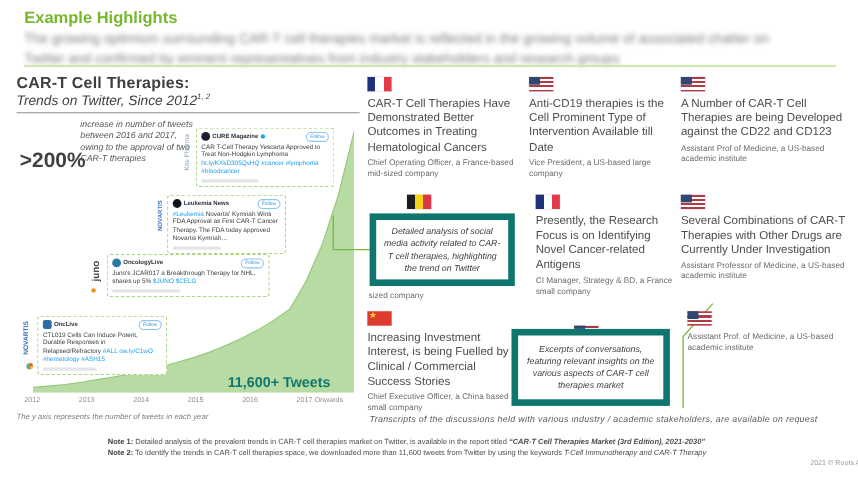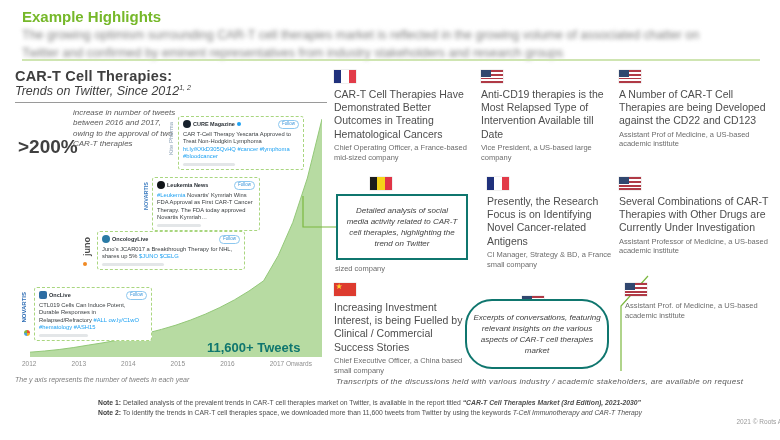--- a/index.html
+++ b/index.html
@@ -36,21 +36,21 @@
   .card-title{font-size:10.5px;line-height:1.26;color:#4d4d4d;}
   .card-sub{font-size:7.5px;line-height:1.3;color:#6d6d6d;margin-top:2px;}
   .flag{width:22px;height:13px;display:block;position:relative;box-shadow:0 0 0 .5px rgba(0,0,0,.12);}
   .flag-fr{background:linear-gradient(90deg,#20317c 0 33.3%,#fff 33.3% 66.6%,#e23b49 66.6%);}
   .flag-be{background:linear-gradient(90deg,#1d1d1b 0 33.3%,#f5d418 33.3% 66.6%,#e03546 66.6%);}
   .flag-us{background:repeating-linear-gradient(180deg,#b03a46 0 1.9px,#fff 1.9px 3.8px);}
   .flag-us::after{content:"";position:absolute;left:0;top:0;width:9.5px;height:7px;background:#31476f;}
   .flag-cn{background:#dd3b2f;}
   .flag-cn::after{content:"\2605";position:absolute;left:1.5px;top:-1.5px;color:#ffd530;font-size:8px;}
   
-  .callout{border:2px solid #0f766e;background:#fff;box-sizing:border-box;display:flex;align-items:center;justify-content:center;text-align:center;}
+  .callout{border:6px solid #0f766e;background:#fff;box-sizing:border-box;display:flex;align-items:center;justify-content:center;text-align:center;}
   .callout span{font-size:8px;font-style:italic;color:#3f3f3f;line-height:1.4;padding:3px 6px;}
   .residual{font-size:7.5px;color:#6d6d6d;text-align:center;}
   .transcripts{font-size:8px;font-style:italic;color:#595959;letter-spacing:.3px;}
   .notes{font-size:6.8px;line-height:1.5;color:#4d4d4d;}
   .notes b{color:#3f3f3f;}
   .report-title{font-weight:bold;font-style:italic;}
   .kw{font-style:italic;}
   .footer{font-size:6.5px;color:#9a9a9a;}
   svg{display:block;}
 </style>
@@ -139,21 +139,21 @@
     <polyline points="648,276 621,306 621,371" fill="none" stroke="#7cb83f" stroke-width="1.2"></polyline>
   </svg>
 
   <div class="abs card" style="left:334px;top:70px;width:136px;">
     <span class="flag flag-fr"></span>
     <div class="card-title">CAR-T Cell Therapies Have Demonstrated Better Outcomes in Treating Hematological Cancers</div>
     <div class="card-sub">Chief Operating Officer, a France-based mid-sized company</div>
   </div>
   <div class="abs card" style="left:481px;top:70px;width:134px;">
     <span class="flag flag-us"></span>
-    <div class="card-title">Anti-CD19 therapies is the Most Relapsed Type of Intervention Available till Date</div>
+    <div class="card-title">Anti-CD19 therapies is the Cell Prominent Type of Intervention Available till Date</div>
     <div class="card-sub">Vice President, a US-based large company</div>
   </div>
   <div class="abs card" style="left:619px;top:70px;width:148px;">
     <span class="flag flag-us"></span>
     <div class="card-title">A Number of CAR-T Cell Therapies are being Developed against the CD22 and CD123</div>
     <div class="card-sub">Assistant Prof of Medicine, a US-based academic institute</div>
   </div>
 
   <span class="abs flag flag-be" style="left:334px;top:177px;"></span>
   <div class="abs callout" style="left:336px;top:194px;width:132px;height:66px;">
@@ -171,21 +171,21 @@
     <div class="card-title">Several Combinations of CAR-T Therapies with Other Drugs are Currently Under Investigation</div>
     <div class="card-sub">Assistant Professor of Medicine, a US-based academic institute</div>
   </div>
 
   <div class="abs card" style="left:334px;top:283px;width:134px;">
     <span class="flag flag-cn"></span>
     <div class="card-title">Increasing Investment Interest, is being Fuelled by Clinical / Commercial Success Stories</div>
     <div class="card-sub">Chief Executive Officer, a China based small company</div>
   </div>
   <span class="abs flag flag-us" style="left:486px;top:283px;"></span>
-  <div class="abs callout" style="left:465px;top:299px;width:144px;height:70px;border-radius:27px;">
+  <div class="abs callout" style="left:465px;top:299px;width:144px;height:70px;">
     <span>Excerpts of conversations, featuring relevant insights on the various aspects of CAR-T cell therapies market</span>
   </div>
   <div class="abs card" style="left:625px;top:283px;width:148px;">
     <span class="flag flag-us"></span>
     <div class="card-sub">Assistant Prof. of Medicine, a US-based academic institute</div>
   </div>
 
   <div class="abs transcripts" style="left:336px;top:377px;width:432px;">Transcripts of the discussions held with various industry / academic stakeholders, are available on request</div>
 
   <div class="abs notes" style="left:98px;top:398px;width:668px;">

